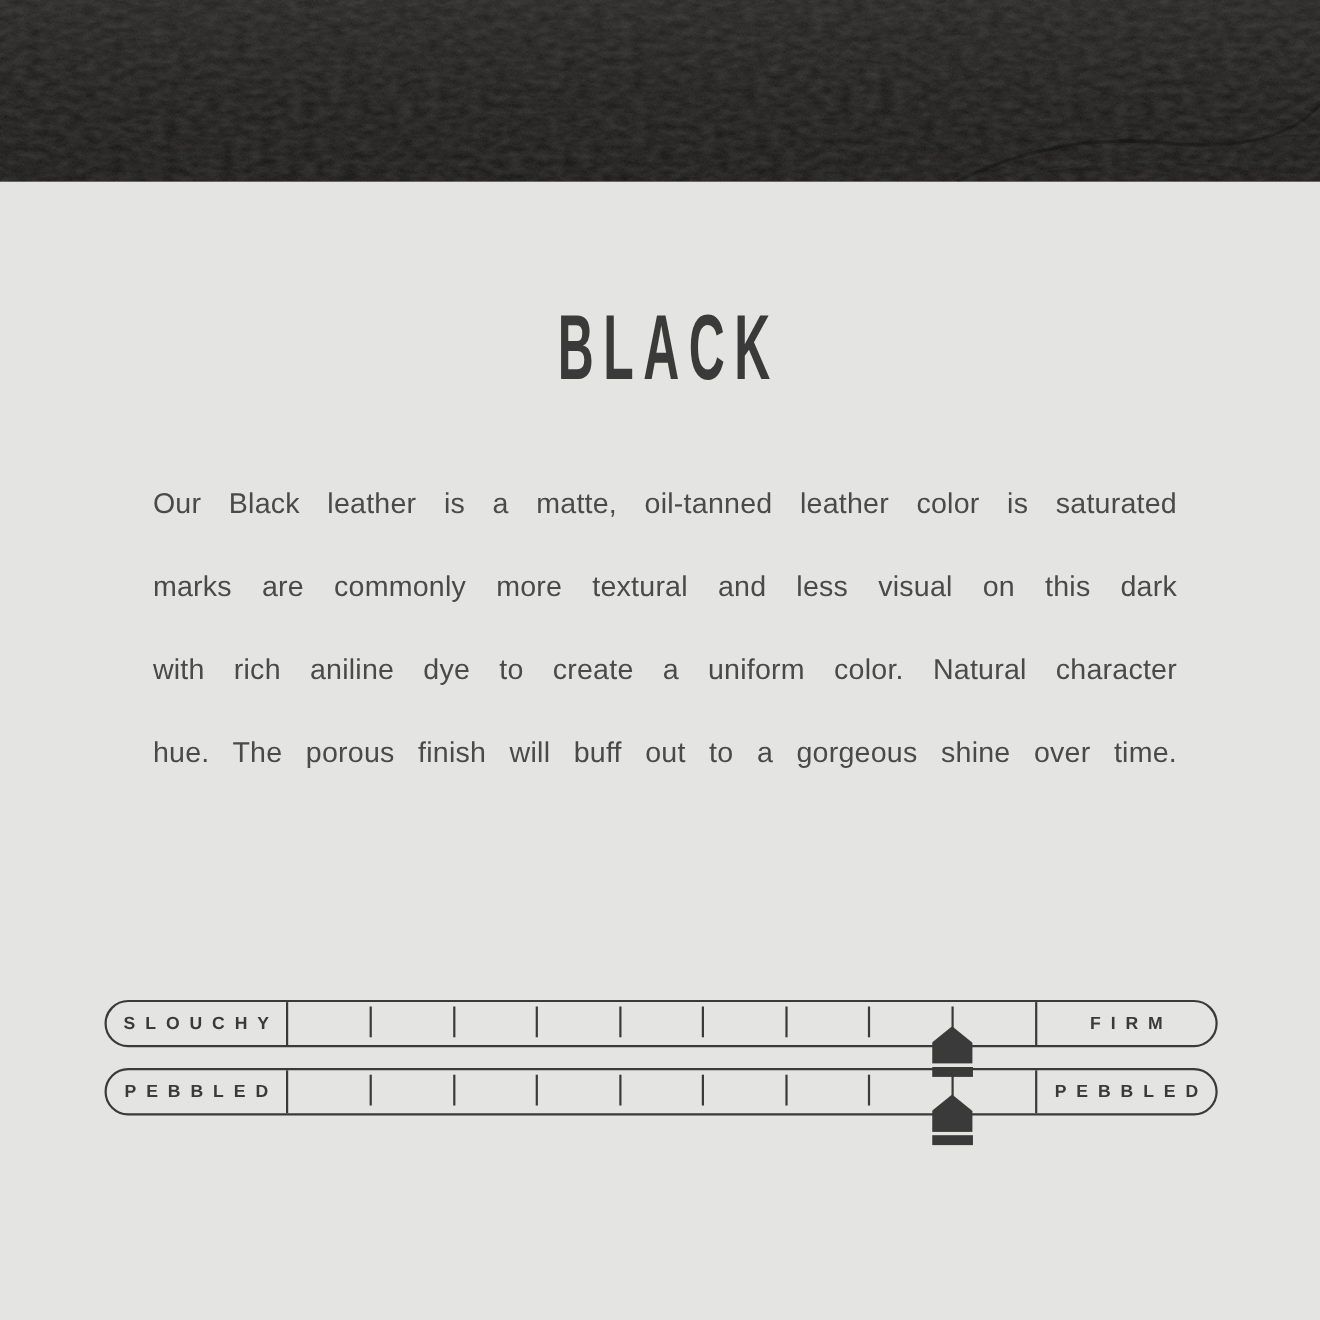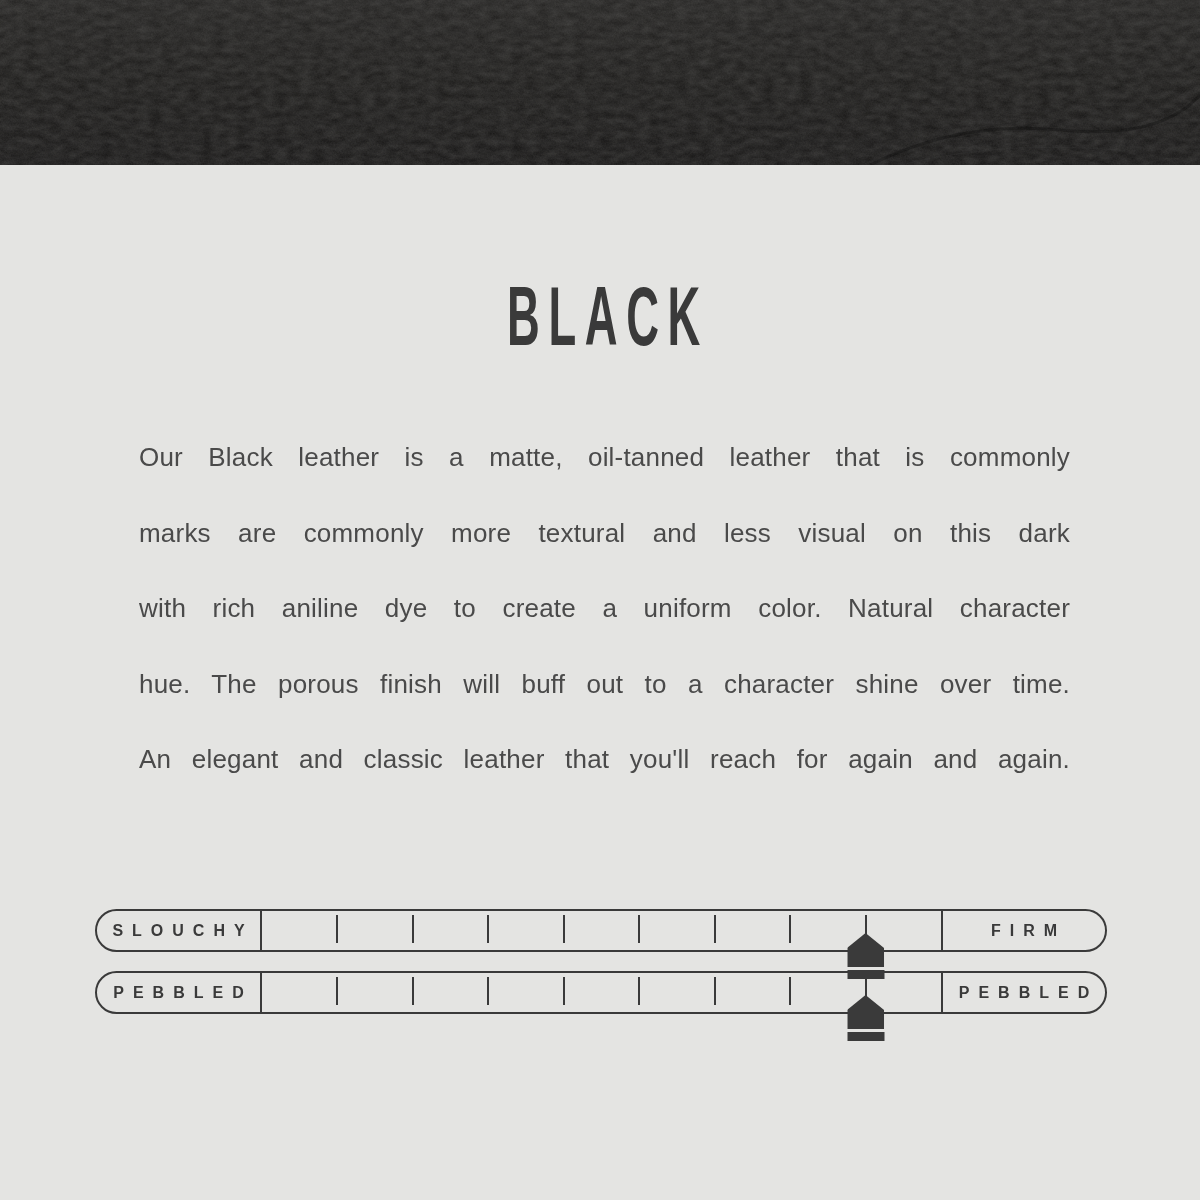--- a/index.html
+++ b/index.html
@@ -120,25 +120,24 @@
     <path d="M900 165 Q 1000 140 1120 150" stroke="#454341" stroke-width="1.5" fill="none" opacity="0.18"></path>
     <path d="M0 40 Q 200 10 430 30 T 900 20" stroke="#343230" stroke-width="2" fill="none" opacity="0.12"></path>
   </svg>
 </div>
 
 <div class="title-wrap">
   <span class="title-inner">BLACK</span>
 </div>
 
 <div class="desc">
-    <div class="desc-line">Our Black leather is a matte, oil-tanned leather that is commonly</div>
+    <div class="desc-line">Our Black leather is a matte, oil-tanned leather color is saturated</div>
     <div class="desc-line">marks are commonly more textural and less visual on this dark</div>
     <div class="desc-line">with rich aniline dye to create a uniform color.  Natural character</div>
-    <div class="desc-line">hue.  The porous finish will buff out to a character shine over time.</div>
-    <div class="desc-line">An elegant and classic leather that you'll reach for again and again.</div>
+    <div class="desc-line">hue.  The porous finish will buff out to a gorgeous shine over time.</div>
   </div>
 
 <div class="scale scale-1">
   <div class="scale-left">
     <span class="scale-label">SLOUCHY</span>
   </div>
   <div class="scale-track">
       <div class="tick" style="left: calc(11.1111% - 1px);"></div>
       <div class="tick" style="left: calc(22.2222% - 1px);"></div>
       <div class="tick" style="left: calc(33.3333% - 1px);"></div>

